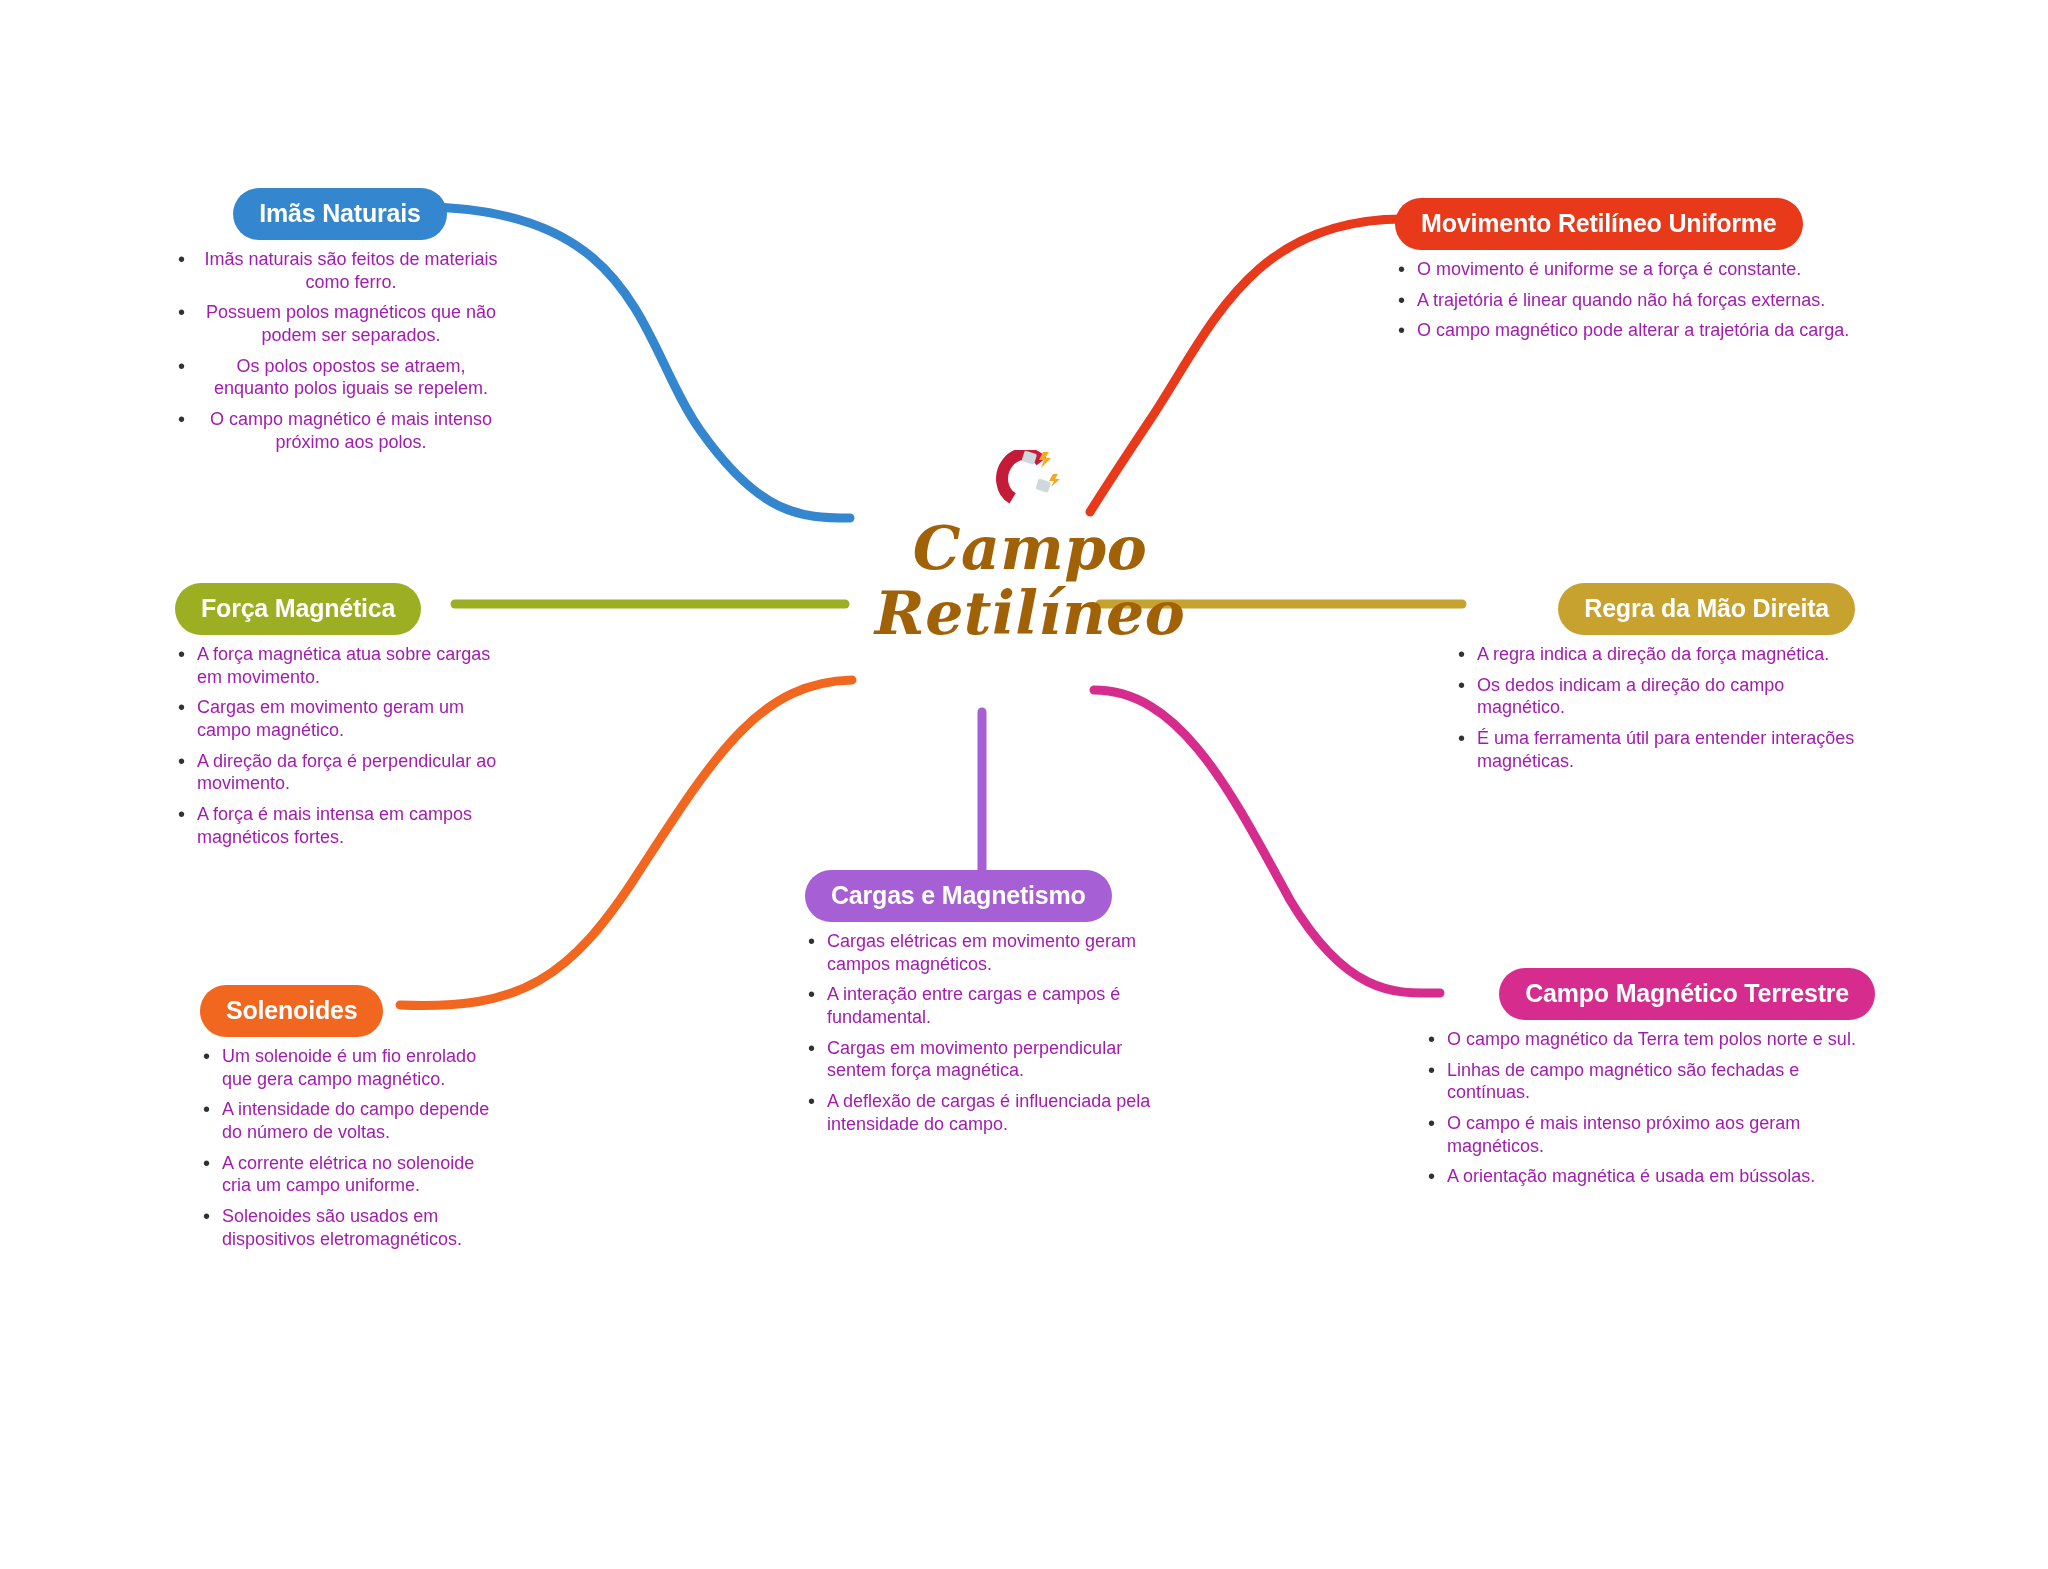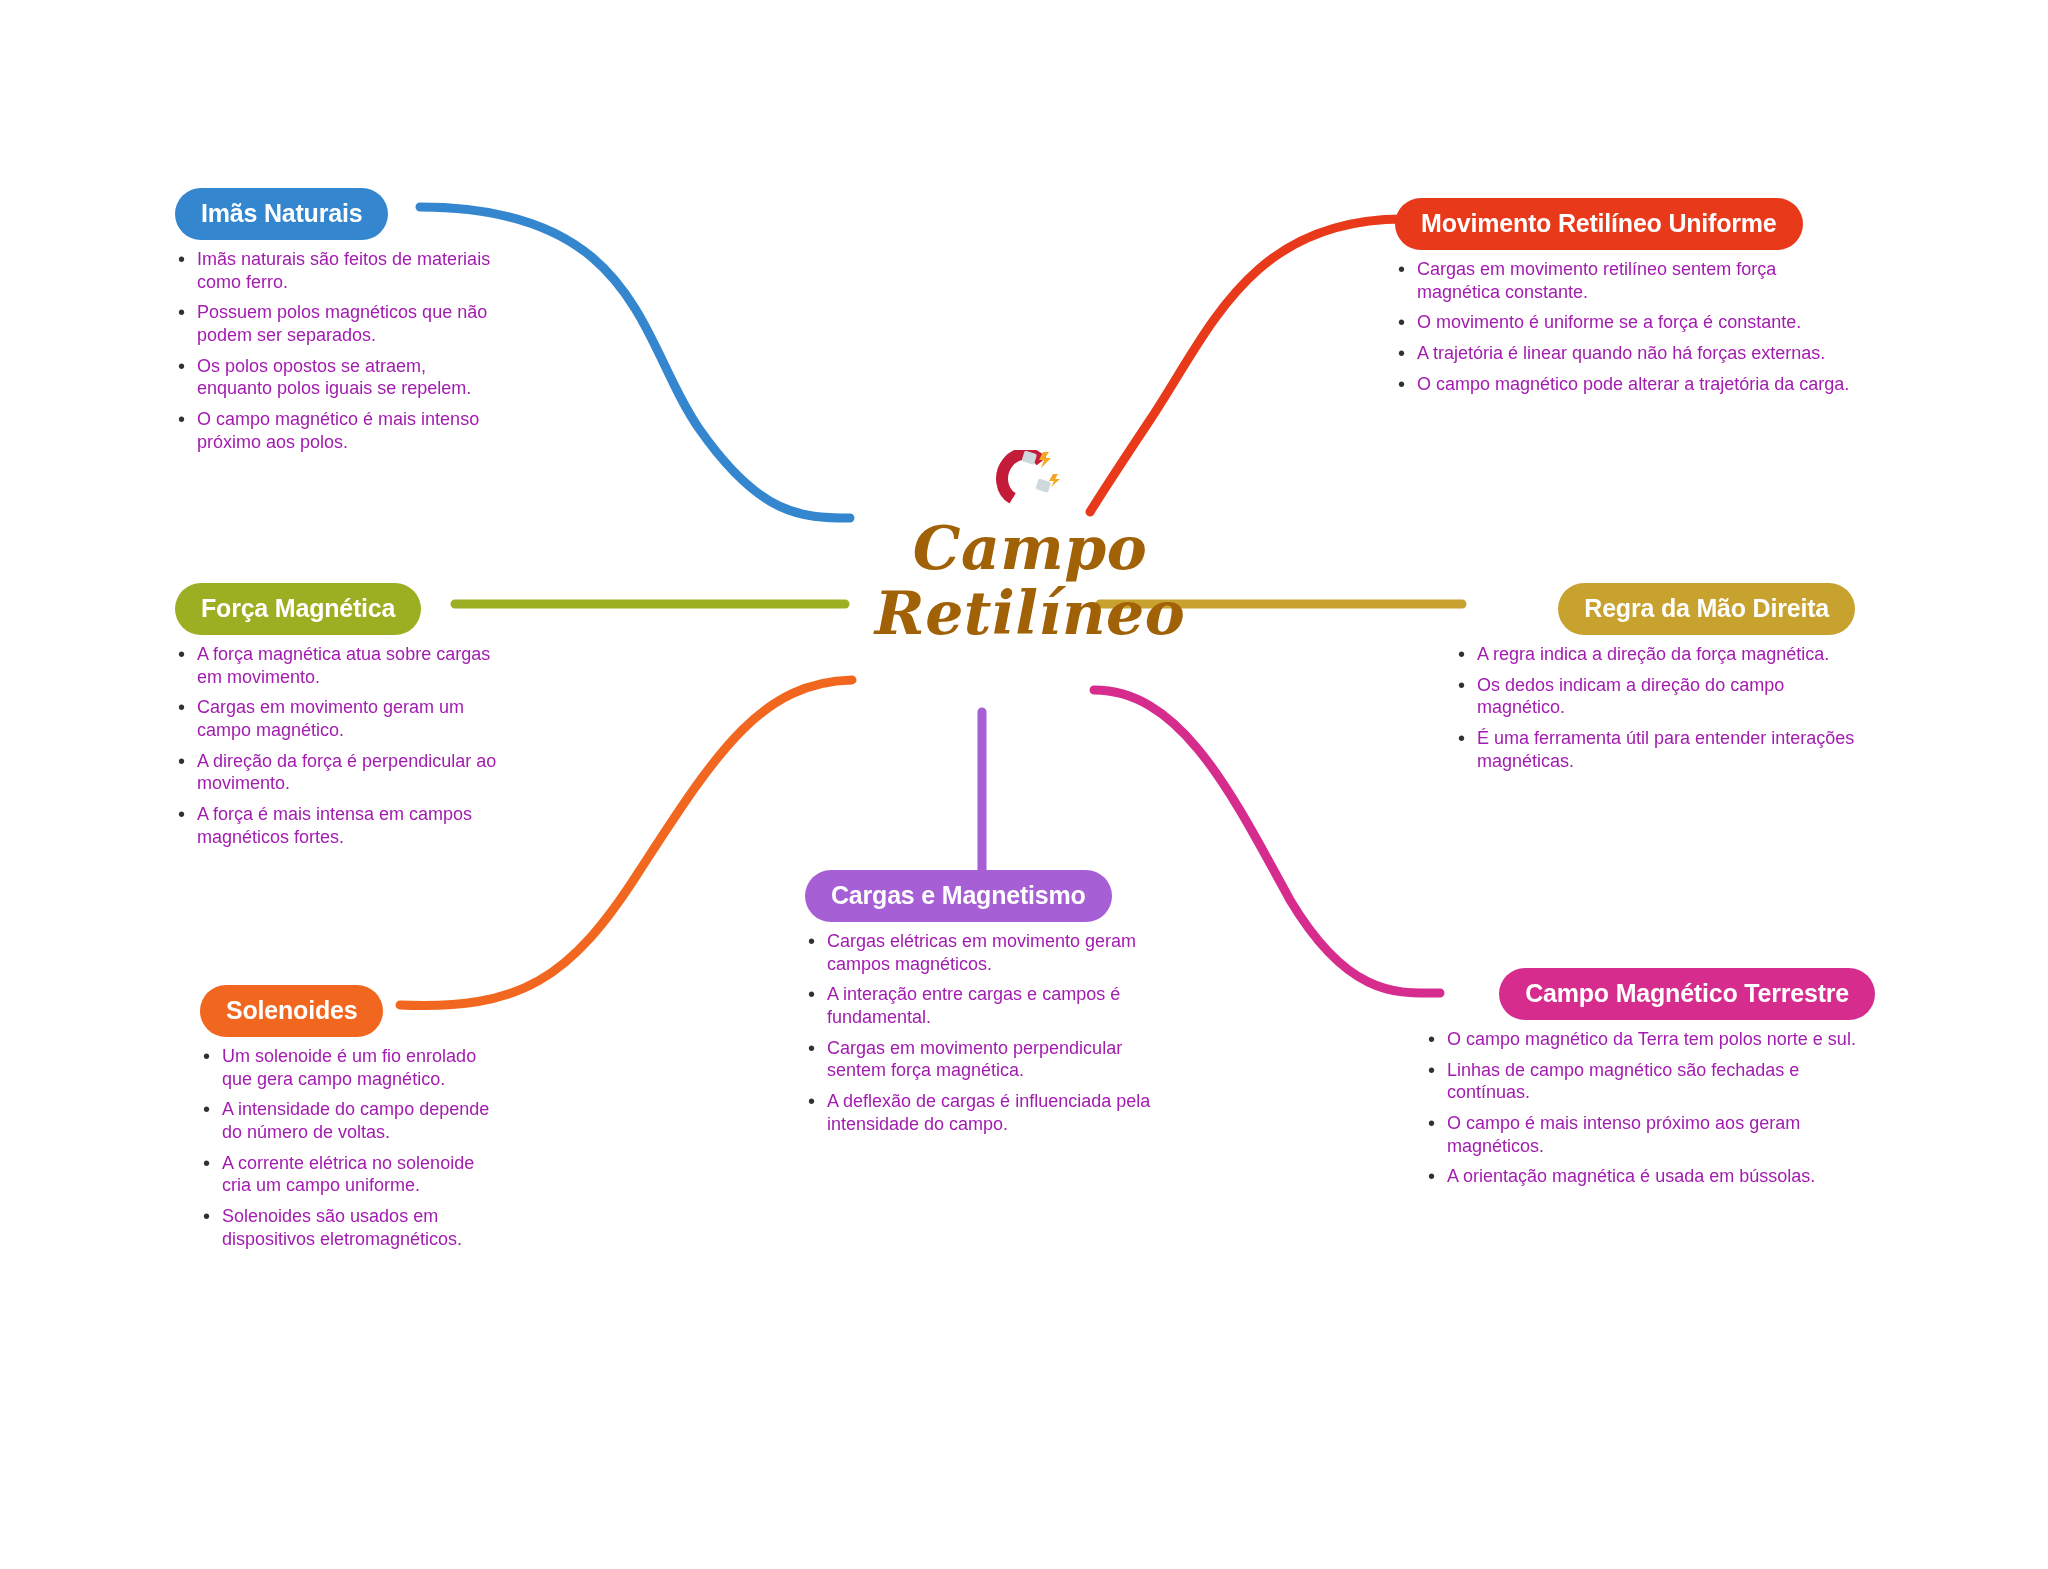--- a/index.html
+++ b/index.html
@@ -89,21 +89,21 @@
   ul.bullets li:before {
     content: "\2022";
     position: absolute;
     left: 3px;
     top: -1px;
     font-size: 20px;
     color: #2e3135;
   }
 
   
-  #node-imas-naturais        { left: 175px;  top: 188px; width: 330px; }
+  #node-imas-naturais        { left: 175px;  top: 188px; width: 330px; text-align: center; }
   #node-forca-magnetica      { left: 175px;  top: 583px; width: 330px; }
   #node-solenoides           { left: 200px;  top: 985px; width: 300px; }
   #node-movimento-retilineo  { left: 1395px; top: 198px; width: 460px; }
   #node-regra-mao-direita    { left: 1455px; top: 583px; width: 400px; }
   #node-campo-terrestre      { left: 1425px; top: 968px; width: 450px; }
   #node-cargas-magnetismo    { left: 805px;  top: 870px; width: 350px; }
 
   #node-movimento-retilineo .pill,
   #node-regra-mao-direita .pill,
   #node-campo-terrestre .pill { text-align: center; }
@@ -157,21 +157,20 @@
       <li>Os polos opostos se atraem, enquanto polos iguais se repelem.</li>
       <li>O campo magnético é mais intenso próximo aos polos.</li>
     </ul>
   </div>
 
   <div class="node" id="node-movimento-retilineo">
     <span class="pill-wrap">
       <span class="pill" style="background:#E8391A">Movimento Retilíneo Uniforme</span>
     </span>
     <ul class="bullets">
-      <li>Cargas em movimento retilíneo sentem força magnética constante.</li>
       <li>O movimento é uniforme se a força é constante.</li>
       <li>A trajetória é linear quando não há forças externas.</li>
       <li>O campo magnético pode alterar a trajetória da carga.</li>
     </ul>
   </div>
 
   <div class="node" id="node-forca-magnetica">
     <span class="pill-wrap">
       <span class="pill" style="background:#9CAF22">Força Magnética</span>
     </span>

